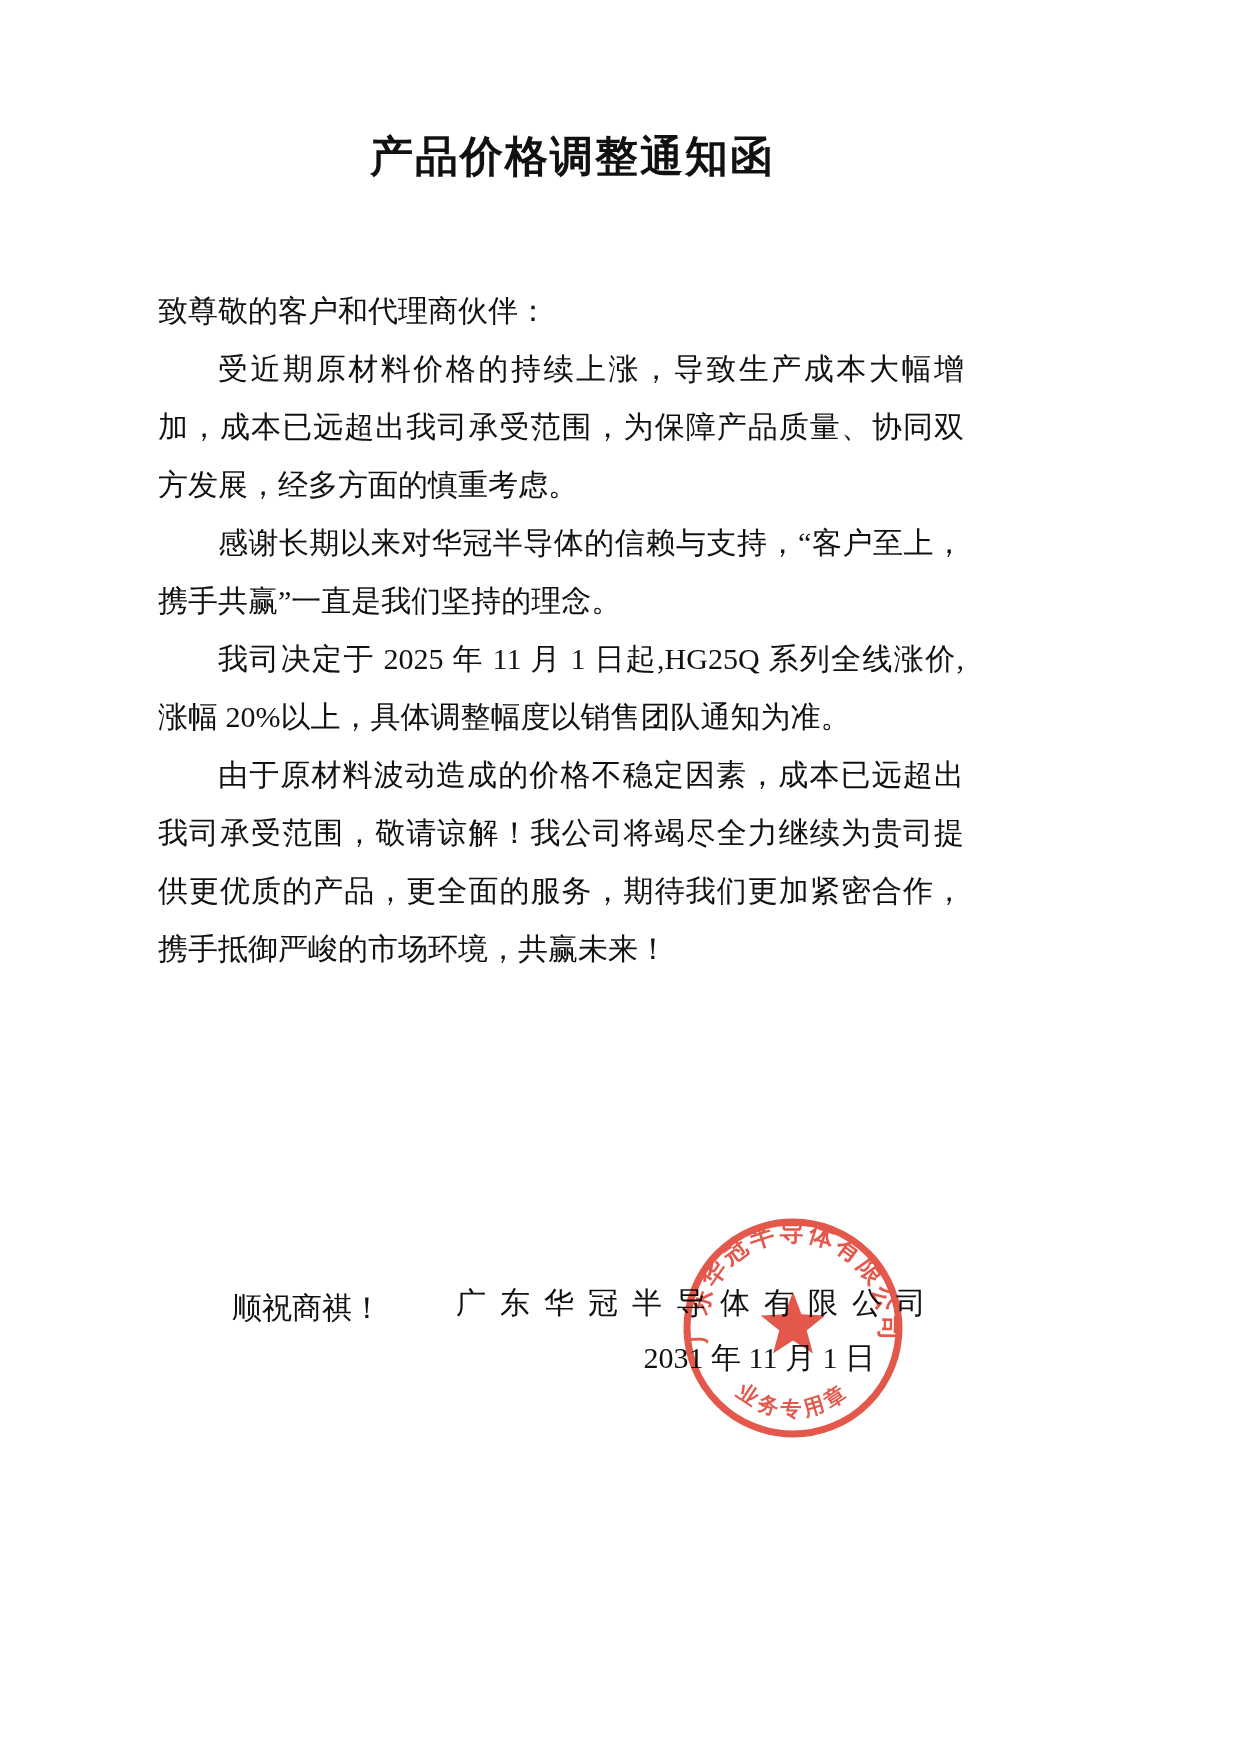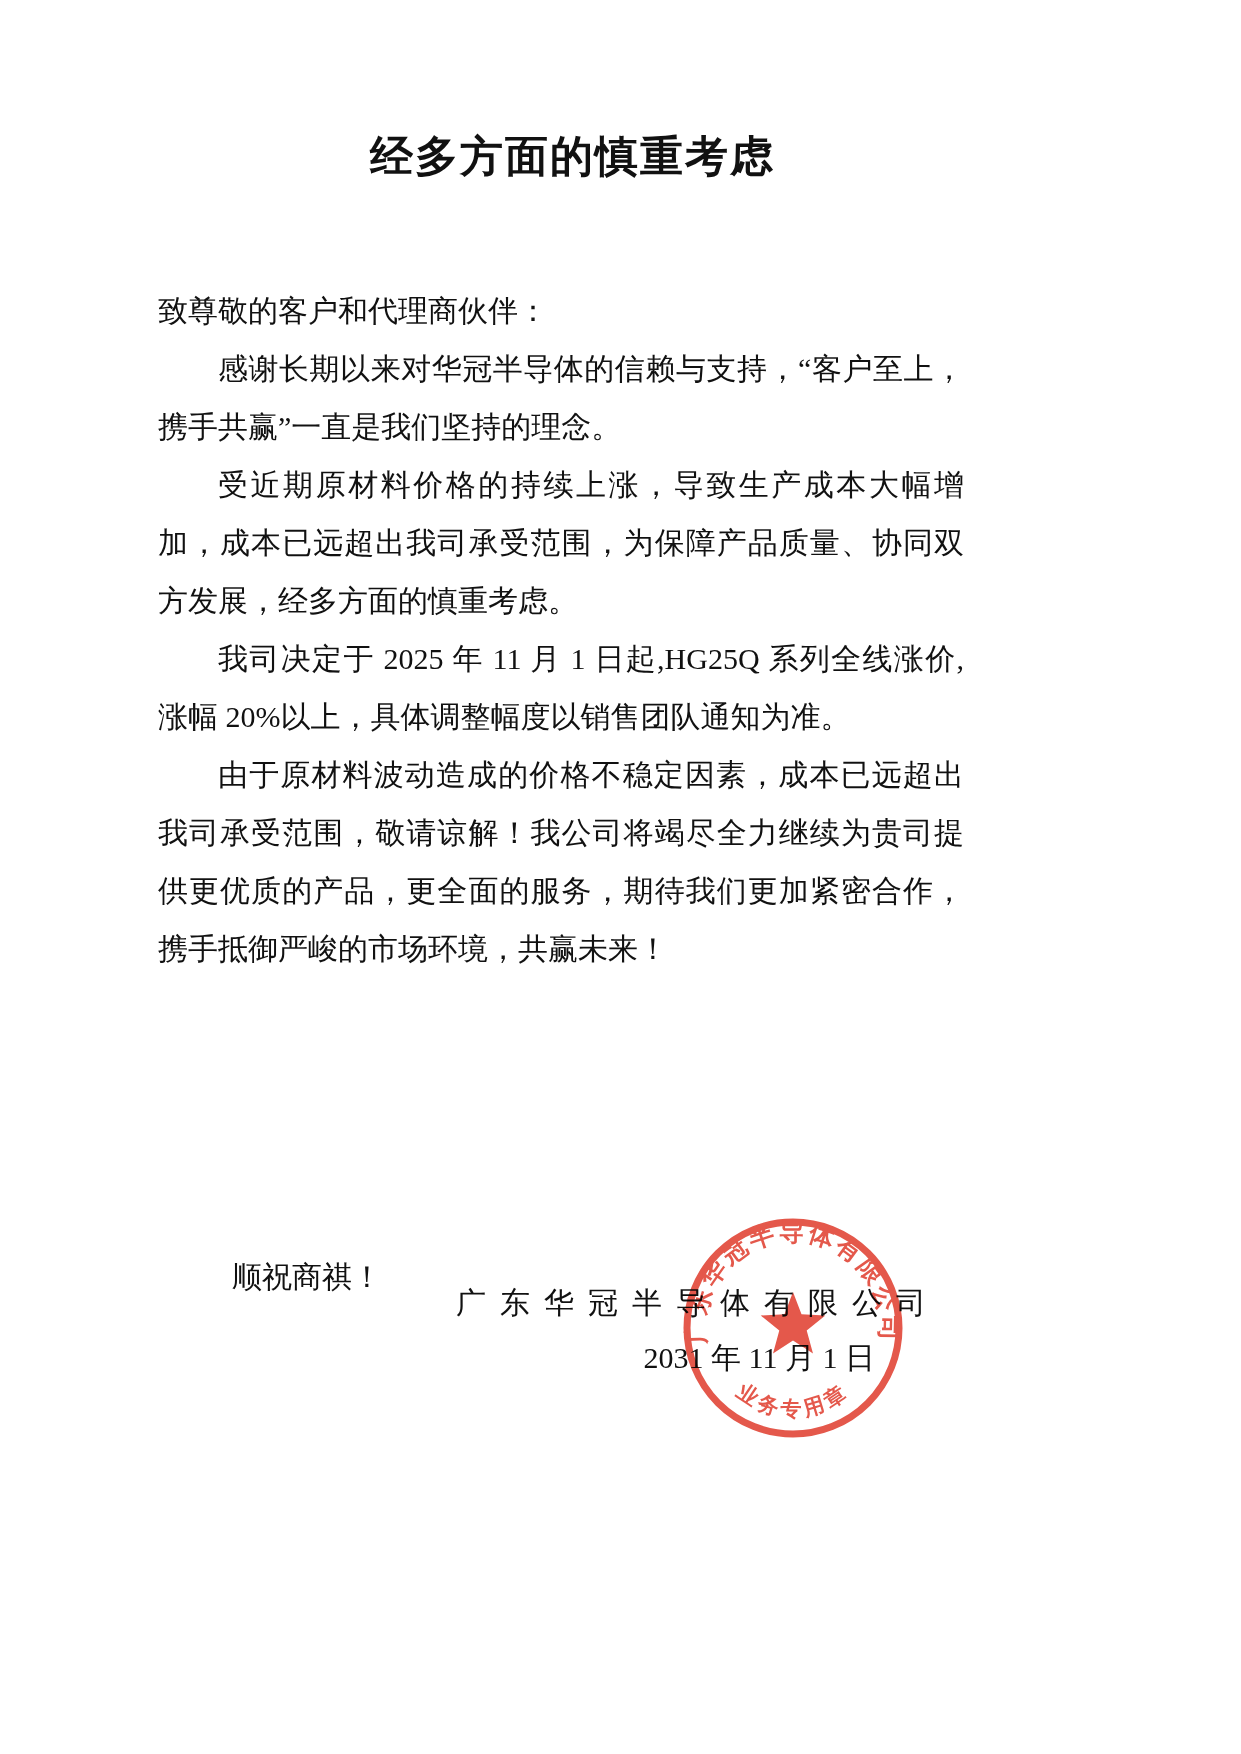--- a/index.html
+++ b/index.html
@@ -31,21 +31,21 @@
   .salutation { margin:0; text-align:left; }
   .para {
     margin:0;
     text-indent:2em;
     text-align:justify;
     text-justify:inter-character;
   }
   .closing {
     position:absolute;
     left:232px;
-    top:1248px;
+    top:1279px;
     font-size:30px;
     line-height:58px;
   }
   .sig-company {
     position:absolute;
     right:301px;
     top:1283px;
     font-size:30px;
     letter-spacing:14px;
     white-space:nowrap;
@@ -64,27 +64,27 @@
     opacity:0.85;
     mix-blend-mode:multiply;
     pointer-events:none;
   }
 </style>
 </head>
 <body>
 
 <div class="page">
 
-  <div class="doc-title">经多方面的慎重考虑</div>
+  <div class="doc-title">产品价格调整通知函</div>
 
   <div class="body-block">
     <p class="salutation">致尊敬的客户和代理商伙伴：</p>
     <div>
+        <p class="para">受近期原材料价格的持续上涨，导致生产成本大幅增加，成本已远超出我司承受范围，为保障产品质量、协同双方发展，经多方面的慎重考虑。</p>
         <p class="para">感谢长期以来对华冠半导体的信赖与支持，“客户至上，携手共赢”一直是我们坚持的理念。</p>
-        <p class="para">受近期原材料价格的持续上涨，导致生产成本大幅增加，成本已远超出我司承受范围，为保障产品质量、协同双方发展，经多方面的慎重考虑。</p>
         <p class="para">我司决定于 2025 年 11 月 1 日起,HG25Q 系列全线涨价,涨幅 20%以上，具体调整幅度以销售团队通知为准。</p>
         <p class="para">由于原材料波动造成的价格不稳定因素，成本已远超出我司承受范围，敬请谅解！我公司将竭尽全力继续为贵司提供更优质的产品，更全面的服务，期待我们更加紧密合作，携手抵御严峻的市场环境，共赢未来！</p>
       </div>
   </div>
 
   <div class="closing">顺祝商祺！</div>
 
   <div class="sig-company">广东华冠半导体有限公司</div>
 
   <div class="sig-date">2031 年 11 月 1 日</div>

